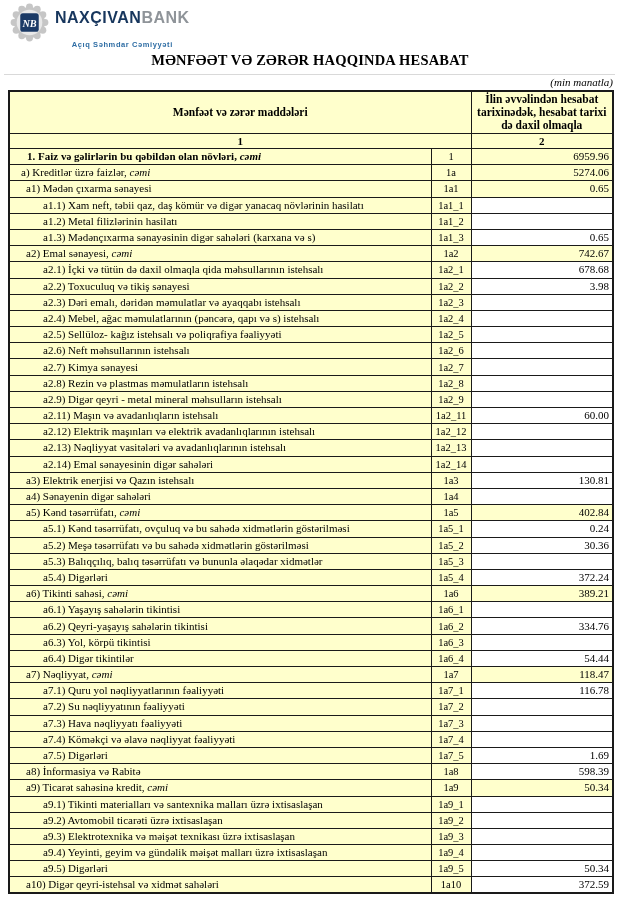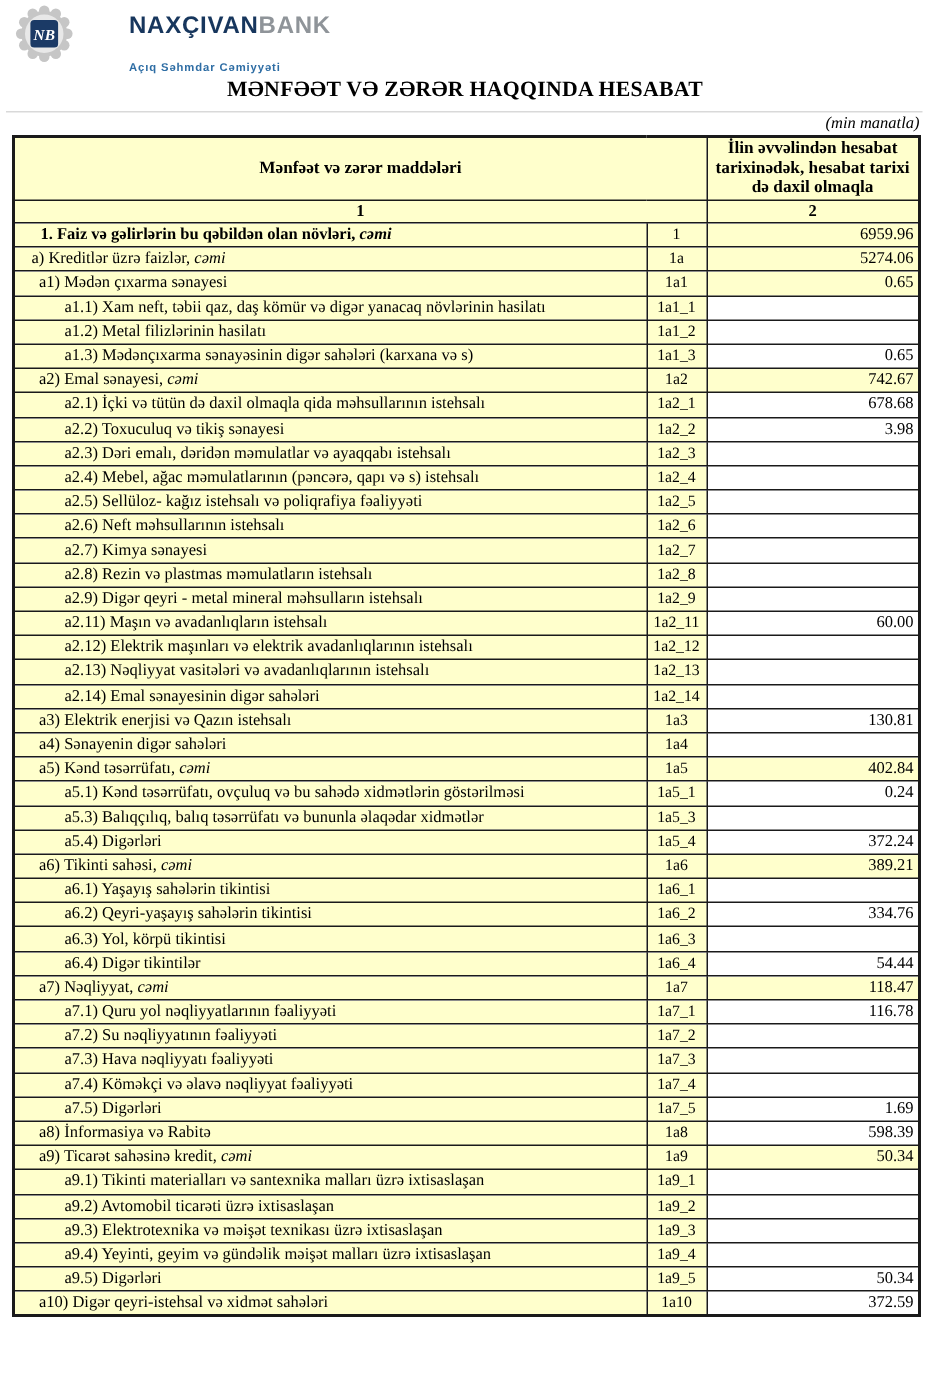--- a/index.html
+++ b/index.html
@@ -6,23 +6,23 @@
   html,body { width: 620px; background: #ffffff; }
   body {
     position: relative;
     width: 620px; height: 915px;
     font-family: "Liberation Serif", serif;
     color: #000;
     overflow: hidden;
   }
 
   
-  .logo { position: absolute; left: 10px; top: 3px; display: flex; align-items: flex-start; gap: 31px; }
+  .logo { position: absolute; left: 10px; top: 3px; display: flex; align-items: flex-start; }
   .logo-emblem { width: 39px; height: 39px; flex: 0 0 auto; }
-  .logo-textblock { margin-left: 6px; margin-top: 7px; text-align: left; font-family: "Liberation Sans", sans-serif; }
+  .logo-textblock { margin-left: 6px; margin-top: 7px; text-align: center; font-family: "Liberation Sans", sans-serif; }
   .brand-line { font-weight: bold; font-size: 16px; letter-spacing: 0.5px; line-height: 16px; white-space: nowrap; }
   .brand-primary { color: #17365d; }
   .brand-secondary { color: #8f9499; }
   .brand-subtitle { margin-top: 14px; font-weight: bold; font-size: 7.5px; letter-spacing: 0.6px; color: #2e6da4; white-space: nowrap; }
 
   
   .report-title {
     position: absolute; top: 52px; left: 0; width: 620px;
     text-align: center; font-weight: bold; font-size: 14.5px;
     letter-spacing: 0.2px;
@@ -246,20 +246,25 @@
         <td class="label-cell ind2">a5) Kənd təsərrüfatı, <em>cəmi</em></td>
         <td class="code-cell">1a5</td>
         <td class="value-cell shaded">402.84</td>
       </tr>
       <tr>
         <td class="label-cell ind3">a5.1) Kənd təsərrüfatı, ovçuluq və bu sahədə xidmətlərin göstərilməsi</td>
         <td class="code-cell">1a5_1</td>
         <td class="value-cell">0.24</td>
       </tr>
       <tr>
+        <td class="label-cell ind3">a5.2) Meşə təsərrüfatı və bu sahədə xidmətlərin göstərilməsi</td>
+        <td class="code-cell">1a5_2</td>
+        <td class="value-cell">30.36</td>
+      </tr>
+      <tr>
         <td class="label-cell ind3">a5.3) Balıqçılıq, balıq təsərrüfatı və bununla əlaqədar xidmətlər</td>
         <td class="code-cell">1a5_3</td>
         <td class="value-cell"></td>
       </tr>
       <tr>
         <td class="label-cell ind3">a5.4) Digərləri</td>
         <td class="code-cell">1a5_4</td>
         <td class="value-cell">372.24</td>
       </tr>
       <tr>

